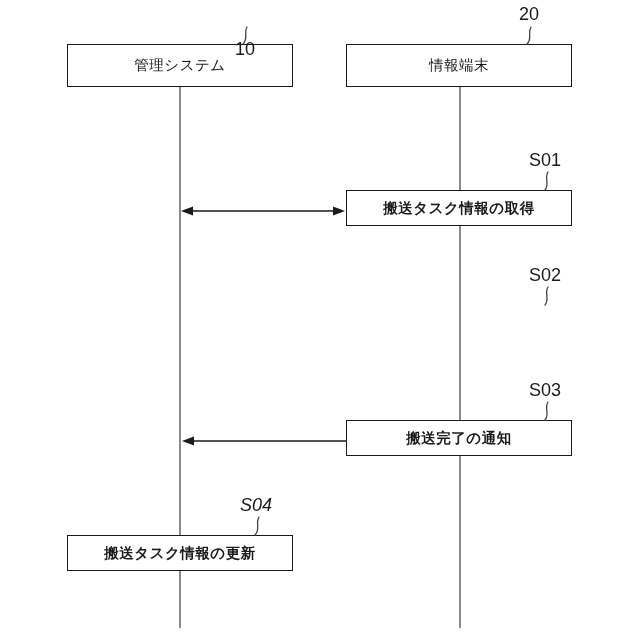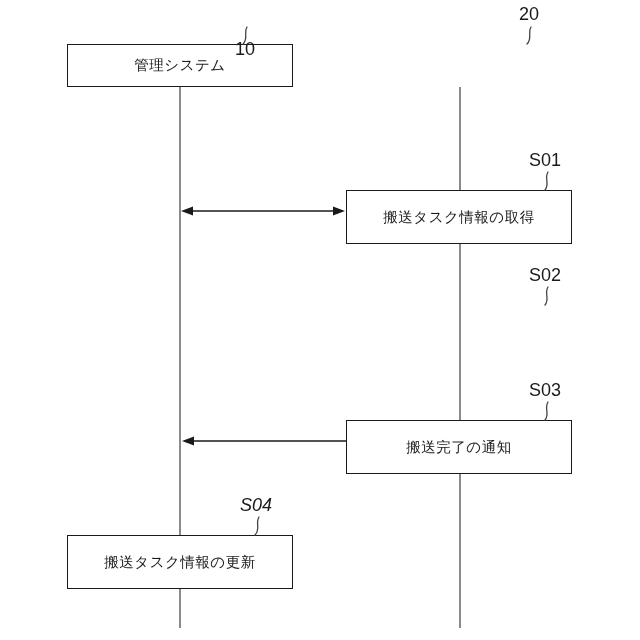--- a/index.html
+++ b/index.html
@@ -30,21 +30,21 @@
     background: #ffffff;
     display: flex;
     align-items: center;
     justify-content: center;
     font-size: 14.5px;
     letter-spacing: 0.5px;
     color: #1a1a1a;
     z-index: 2;
   }
   .actor { height: 43px; }
-  .step  { height: 54px; }
+  .step  { height: 36px; font-weight: bold; }
   .ref {
     position: absolute;
     font-size: 18px;
     line-height: 20px;
     color: #1a1a1a;
     text-align: center;
     z-index: 2;
   }
   svg.overlay {
     position: absolute;
@@ -60,20 +60,23 @@
 </head>
 <body>
 
 <div class="canvas">
 
   <div class="lifeline" style="left:179px;"></div>
   <div class="lifeline" style="left:459px;"></div>
 
   <div class="box actor" style="left:67px; top:44px;">
     <span>管理システム</span>
+  </div>
+  <div class="box actor" style="left:346px; top:44px;">
+    <span>情報端末</span>
   </div>
 
   <div class="box step" style="left:346px; top:190px;">
     <span>搬送タスク情報の取得</span>
   </div>
   <div class="box step" style="left:346px; top:420px;">
     <span>搬送完了の通知</span>
   </div>
   <div class="box step" style="left:67px; top:535px;">
     <span>搬送タスク情報の更新</span>

